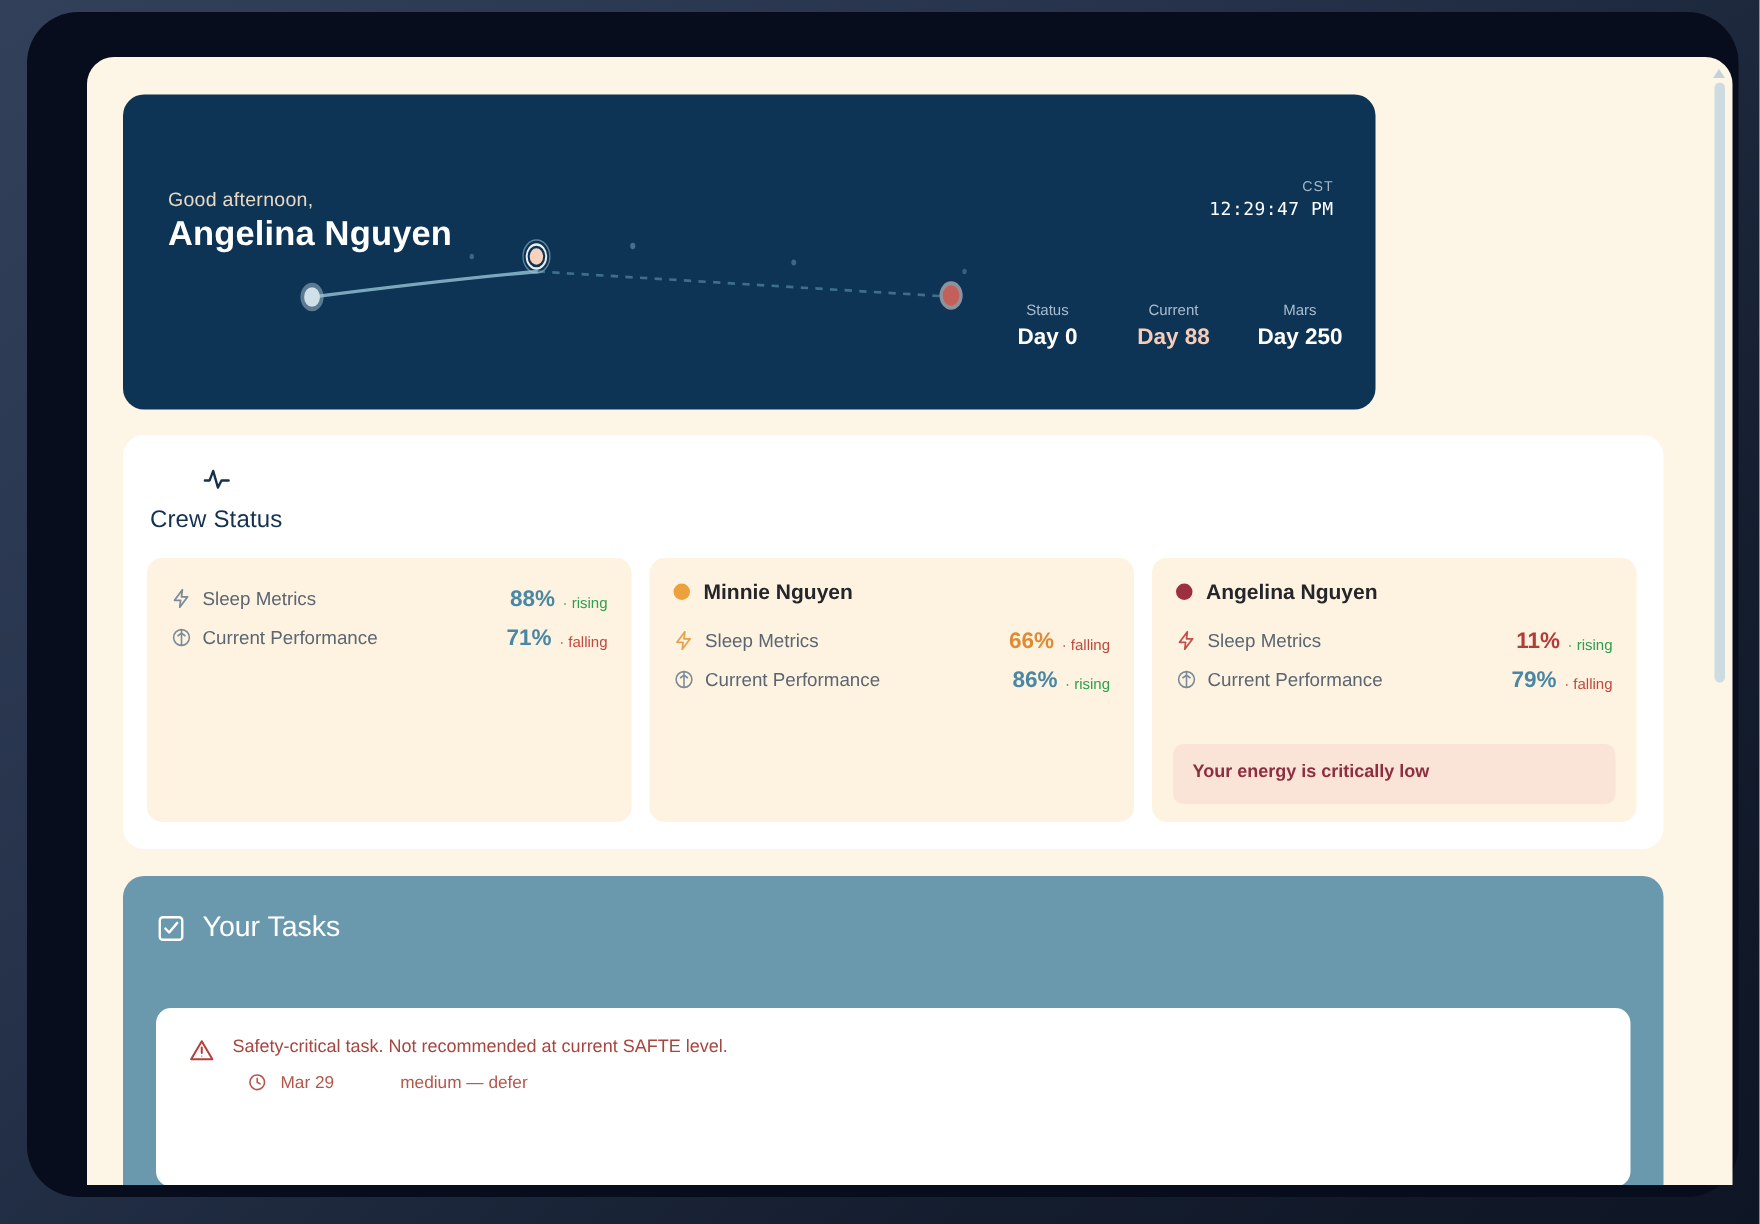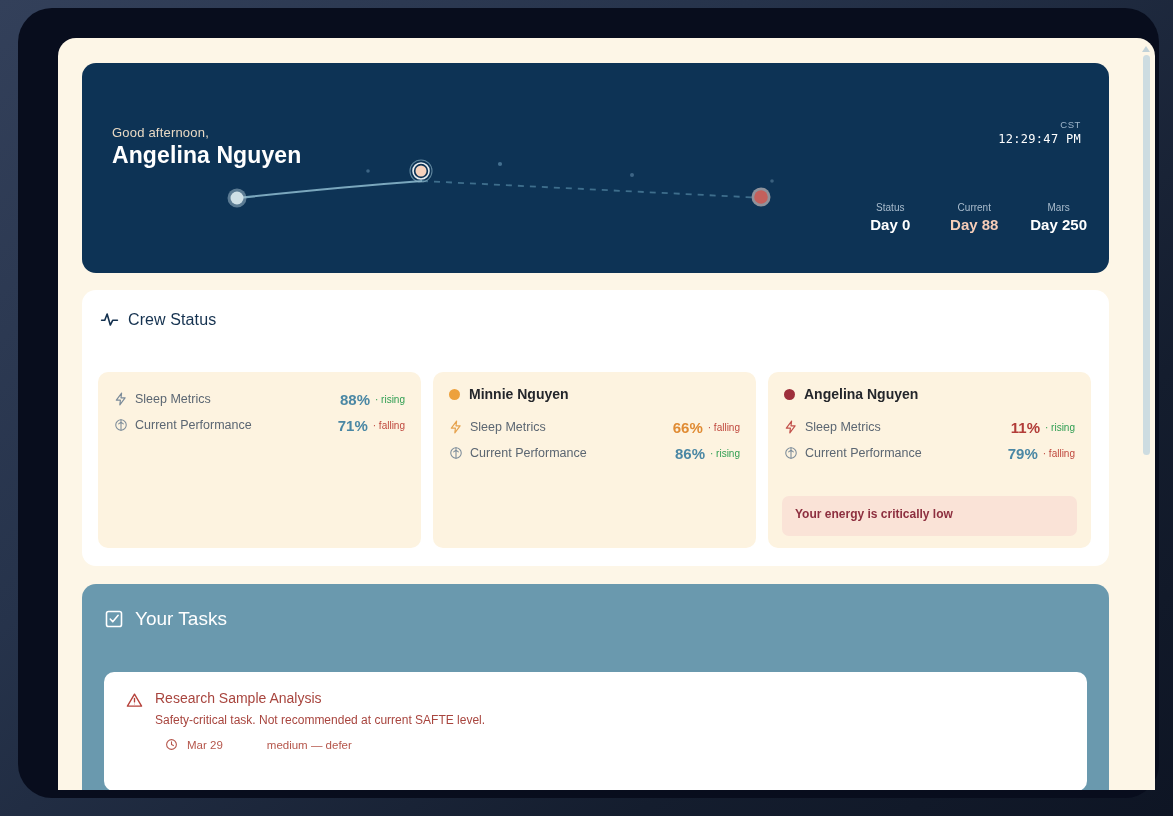--- a/index.html
+++ b/index.html
@@ -49,21 +49,21 @@
     top: 9px; left: 1px;
     width: 7px; height: 400px;
     background: #cddce1;
     border-radius: 4px;
   }
 
   
   .hero {
     position: absolute;
     left: 24px; top: 25px;
-    width: 1027px; height: 210px;
+    width: 835px; height: 210px;
     background: #0d3355;
     border-radius: 14px;
     overflow: hidden;
   }
 
   .greeting {
     position: absolute;
     left: 30px; top: 62px;
     font-size: 13px;
     color: #e8d9c4;
@@ -124,20 +124,21 @@
     width: 1027px; height: 276px;
     background: #ffffff;
     border-radius: 14px;
   }
   .panel-heading {
     position: absolute;
     left: 18px; top: 20px;
     display: flex;
     align-items: center;
     gap: 9px;
+    flex-direction: column;
   }
   .panel-heading .title {
     font-size: 16px;
     color: #14314f;
     letter-spacing: .1px;
   }
 
   .crew-grid {
     position: absolute;
     left: 16px; top: 82px;
@@ -176,21 +177,21 @@
   .metric-label {
     display: flex;
     align-items: center;
     gap: 7px;
     font-size: 12.5px;
     color: #5b6672;
   }
   .metric-right {
     margin-left: auto;
     display: flex;
-    align-items: center;
+    align-items: flex-end;
     gap: 5px;
   }
   .metric-value {
     font-size: 15px;
     font-weight: bold;
   }
   .metric-trend { font-size: 10px; }
   .trend-rising { color: #2f9e52; }
   .trend-falling { color: #c0493f; }
 
@@ -433,21 +434,20 @@
       </div>
 
       <div class="task-card">
         <div class="task-inner">
           <svg width="17" height="17" viewBox="0 0 24 24" fill="none" stroke="#b5413a" stroke-width="1.9" stroke-linecap="round" stroke-linejoin="round" style="margin-top:2px">
             <path d="M12 3 L22 20 H2 Z"></path>
             <line x1="12" y1="9" x2="12" y2="14"></line>
             <circle cx="12" cy="17" r="0.6" fill="#b5413a" stroke="none"></circle>
           </svg>
           <div class="task-body">
-            <div class="task-title">Research Sample Analysis</div>
             <div class="task-warning">Safety-critical task. Not recommended at current SAFTE level.</div>
             <div class="task-meta">
               <svg width="13" height="13" viewBox="0 0 24 24" fill="none" stroke="#b5564b" stroke-width="2" stroke-linecap="round" stroke-linejoin="round">
                 <circle cx="12" cy="12" r="9"></circle>
                 <polyline points="12,7 12,12 15.5,14"></polyline>
               </svg>
               <span>Mar 29</span>
               <span class="priority">medium — defer</span>
             </div>
           </div>

